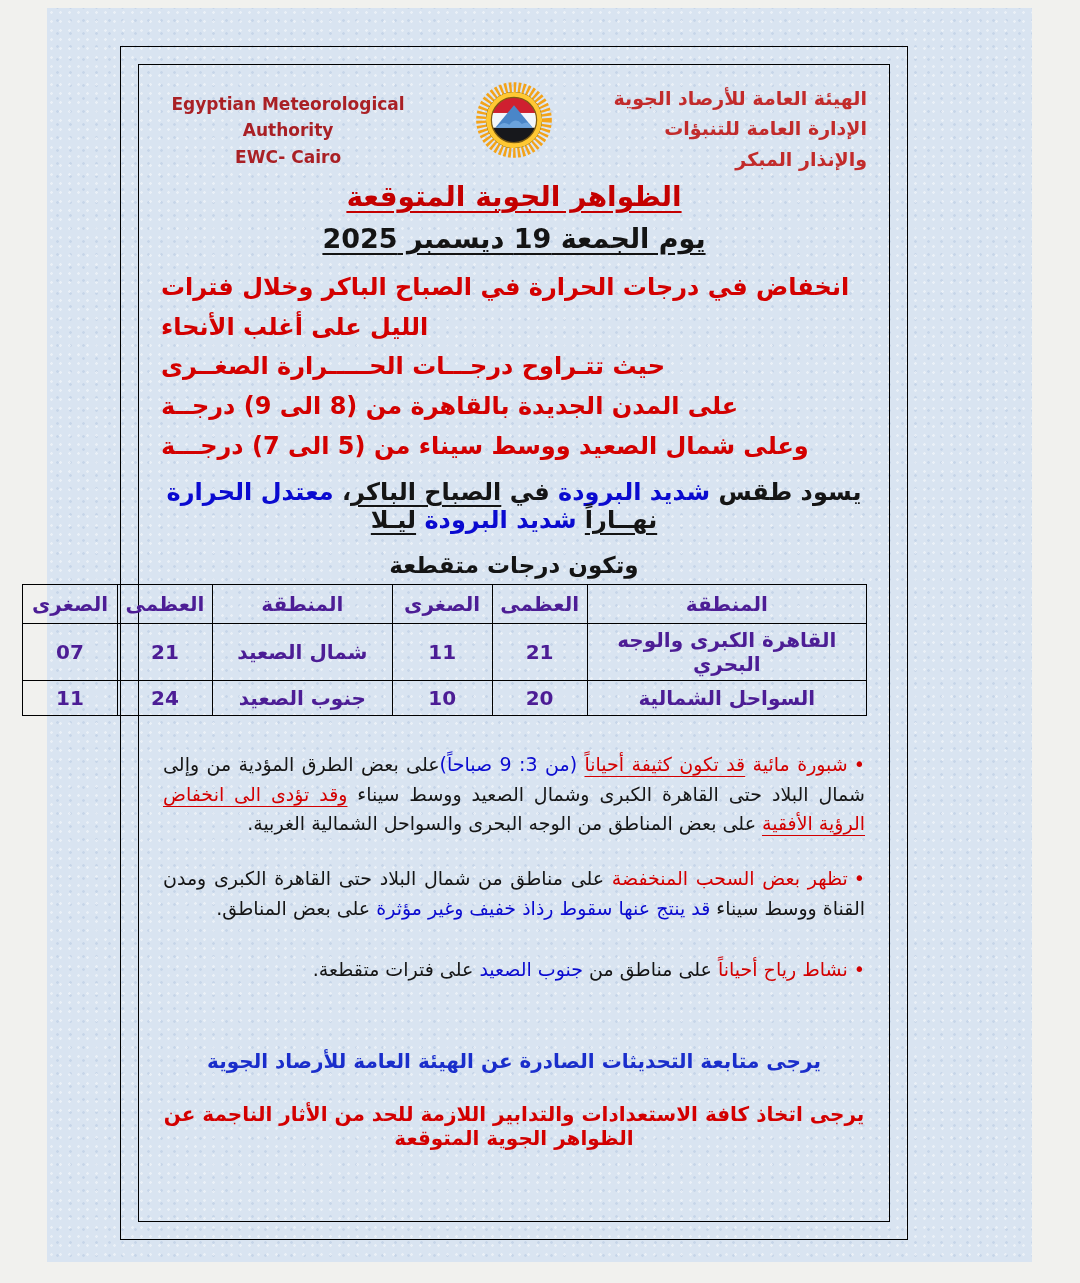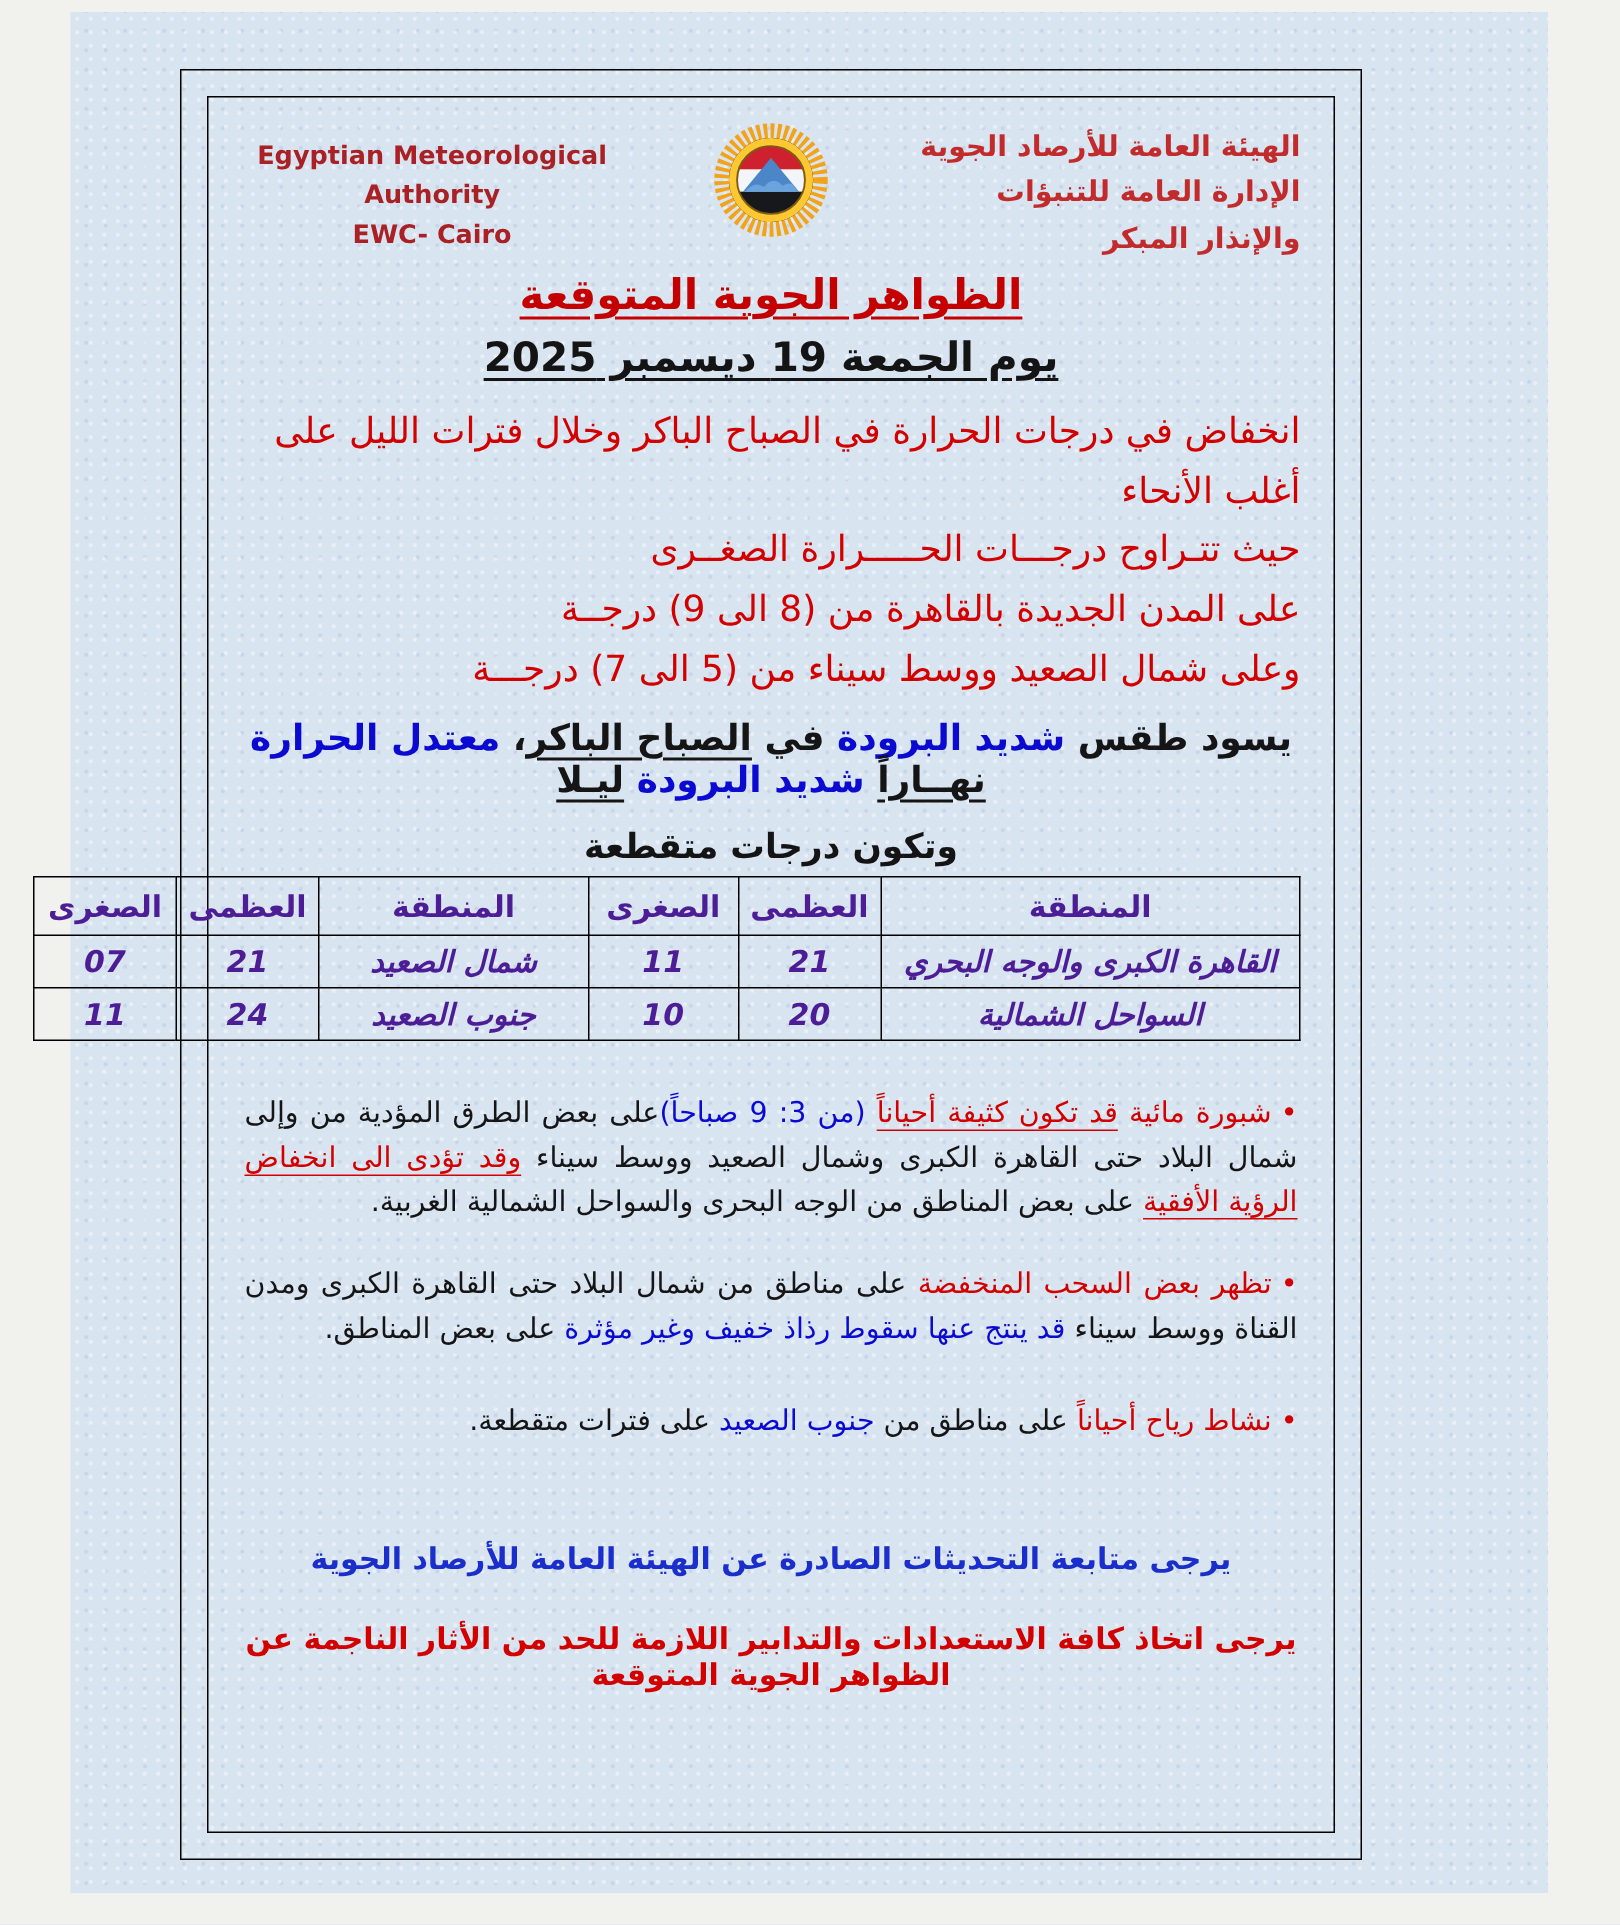--- a/index.html
+++ b/index.html
@@ -27,35 +27,35 @@
   }
   
   .hdr{display:flex;direction:ltr;justify-content:space-between;align-items:flex-start;margin-top:8px;}
   .hdr-en{width:36%;text-align:center;color:#a92025;font-weight:bold;font-size:17px;line-height:1.55;padding-top:8px;}
   .hdr-ar{width:36%;text-align:right;color:#c22b2b;font-weight:bold;font-size:19px;line-height:1.6;direction:rtl;}
   .logo{width:78px;height:78px;flex:0 0 auto;margin-top:-2px;}
   
   .title{ text-align:center;color:#c40000;font-weight:bold;font-size:28px;margin-top:6px;}
   .title span, .dateline span{text-decoration:underline;text-underline-offset:5px;}
   .dateline{text-align:center;color:#141414;font-weight:bold;font-size:27px;margin-top:10px;}
-  .intro{margin-top:14px;text-align:right;color:#d30000;font-weight:normal;font-size:24px;line-height:1.65;}
+  .intro{margin-top:14px;text-align:left;color:#d30000;font-weight:bold;font-size:24px;line-height:1.65;}
   .summary{margin-top:12px;text-align:center;font-weight:bold;font-size:24px;}
   .caption{margin-top:18px;text-align:center;color:#141414;font-weight:bold;font-size:23px;}
   
   .sg-black{color:#151515;} .sg-red{color:#d30000;} .sg-blue{color:#0a0ad0;}
   .sg-black-u{color:#151515;text-decoration:underline;text-underline-offset:5px;}
   .sg-red-u{color:#d30000;text-decoration:underline;text-underline-offset:5px;}
   
   table.temps{border-collapse:collapse;margin:6px auto 0 auto;width:845px;direction:rtl;}
   table.temps th,table.temps td{
     border:1.6px solid #000;text-align:center;font-weight:bold;font-size:20px;
     padding:4px 4px;background:transparent;color:#4c1d95;
   }
   table.temps th{height:30px;}
-  table.temps td{height:26px;font-style:italic;}
+  table.temps td{height:26px;}
   .c-max{color:#c00000;} .c-min{color:#0a0ad0;}
   
   .bullet{margin:0 2px 0 2px;font-weight:normal;font-size:19px;line-height:1.55;text-align:justify;text-justify:inter-word;}
   .b1{margin-top:34px;} .b2{margin-top:26px;} .b3{margin-top:32px;text-align:right;}
   .dot{color:#d30000;margin-left:6px;}
   
   .f-update{margin-top:58px;text-align:center;color:#1a2ecb;font-weight:bold;font-size:20px;line-height:1.85;}
   .f-precaution{margin-top:22px;text-align:center;color:#d30000;font-weight:bold;font-size:20px;}
 </style>
 </head>

